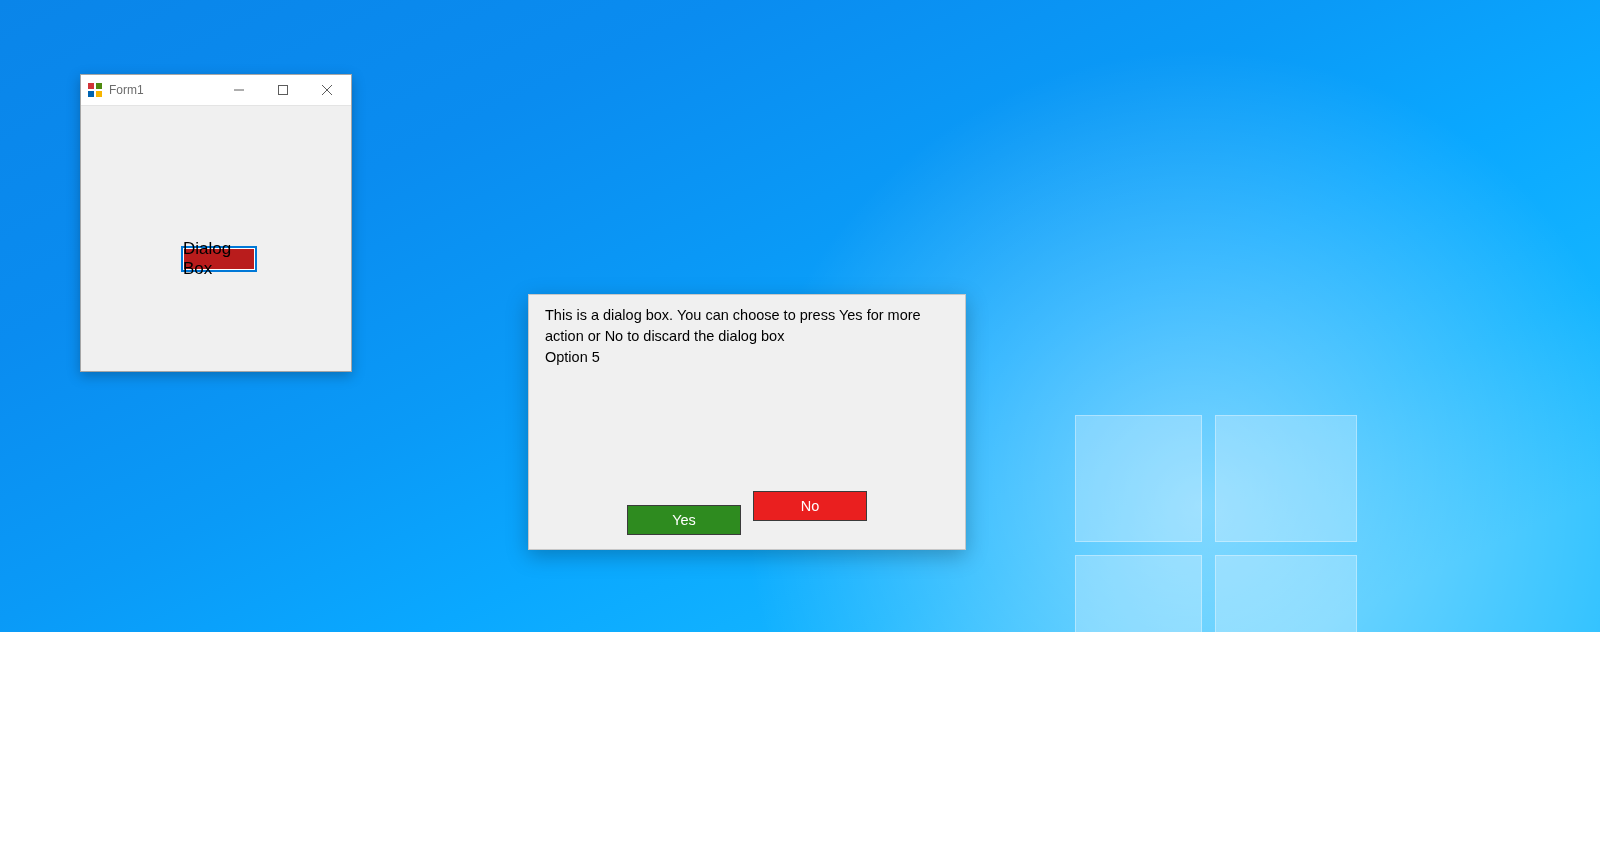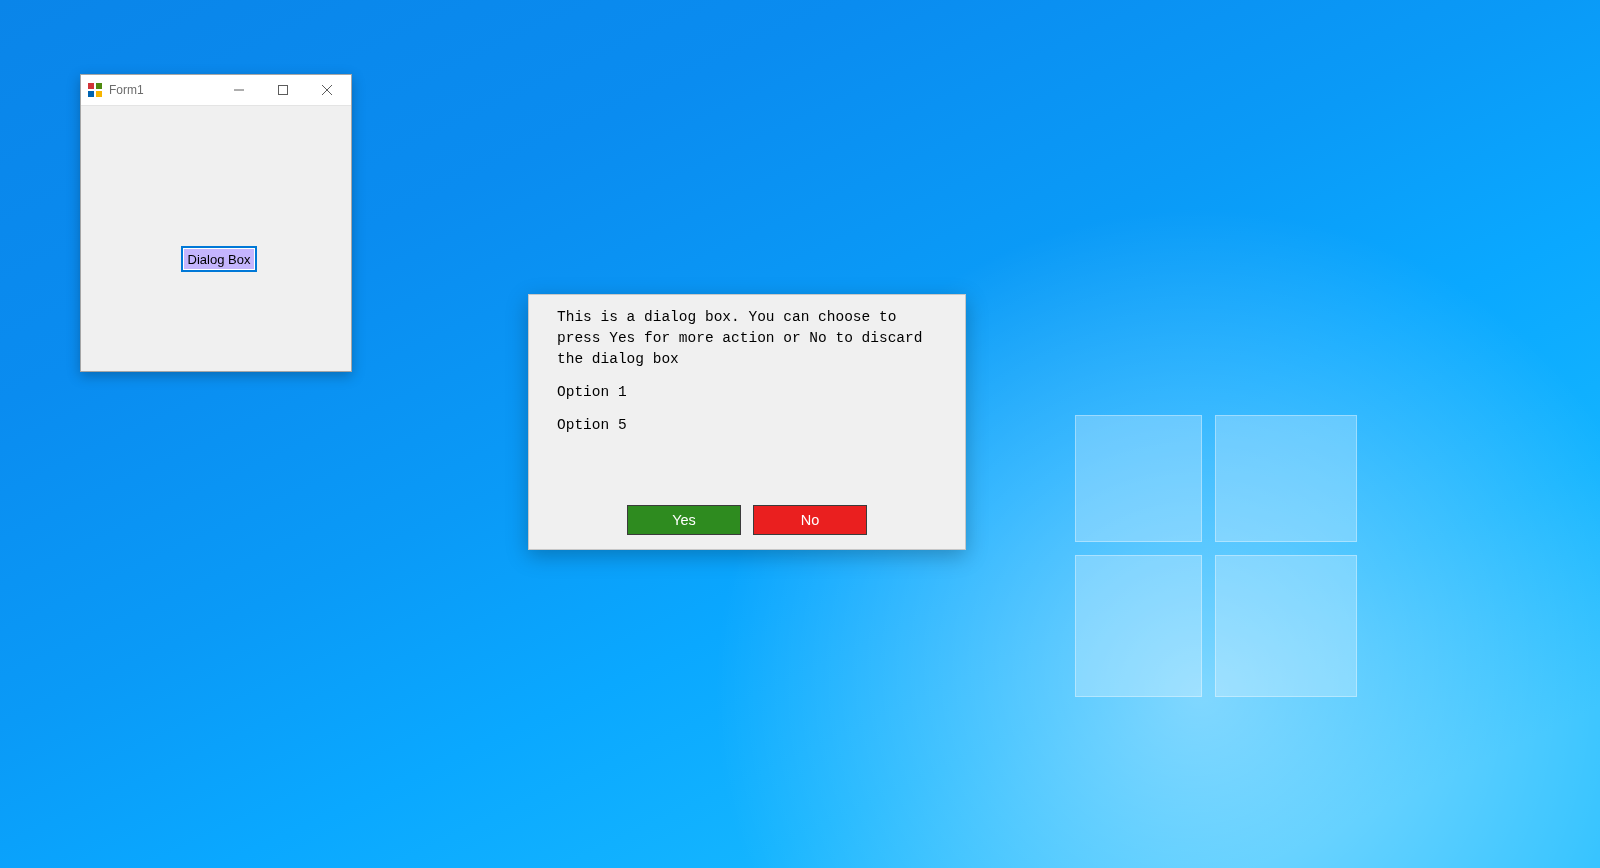--- a/index.html
+++ b/index.html
@@ -1,43 +1,43 @@
 <!DOCTYPE html>
 <html><head>
 <meta charset="utf-8">
 <style>
 html,body{margin:0;padding:0;width:1600px;height:868px;overflow:hidden;font-family:"Segoe UI",Tahoma,sans-serif;}
-.desktop{position:relative;width:1600px;height:868px;background:
+.desktop{position:relative;width:1600px;height:632px;background:
  radial-gradient(circle at 75% 80%, rgba(255,255,255,0.45) 0%, rgba(255,255,255,0) 35%),
  linear-gradient(155deg,#0a85e9 0%,#0a8cf0 25%,#0a9af7 45%,#0aa8ff 60%,#13b4ff 75%,#2dc1ff 90%);}
 
 .winlogo{position:absolute;left:1075px;top:415px;width:280px;height:280px;}
 .winlogo .pane{position:absolute;background:rgba(255,255,255,0.25);border:1px solid rgba(255,255,255,0.35);}
 .winlogo .p1{left:0;top:0;width:125px;height:125px;}
 .winlogo .p2{left:140px;top:0;width:140px;height:125px;}
 .winlogo .p3{left:0;top:140px;width:125px;height:140px;}
 .winlogo .p4{left:140px;top:140px;width:140px;height:140px;}
 
 .form1{position:absolute;left:80px;top:74px;width:270px;height:296px;background:#f0f0f0;border:1px solid #a6a6a6;box-shadow:0 4px 12px rgba(0,0,0,0.25);}
 .form1 .titlebar{height:30px;background:#ffffff;display:flex;align-items:center;padding:0 2px 0 6px;border-bottom:1px solid #e4e4e4;}
 .form1 .appicon{width:16px;height:16px;margin-right:6px;display:inline-block;}
 .form1 .appicon svg{display:block;}
 .form1 .title{flex:1;font-size:12px;color:#6c6c6c;}
 .form1 .winbtn{width:44px;height:30px;display:flex;align-items:center;justify-content:center;color:#5c5c5c;}
 .form1 .winbtn svg{display:block;}
 .form1 .client{position:relative;width:100%;height:calc(100% - 30px);}
-.dlgbtn{position:absolute;left:100px;top:140px;width:72px;height:22px;background:#c4b5fd;border:2px solid #0078d7;font-size:13px;color:#000;display:flex;align-items:center;justify-content:center;box-shadow:inset 0 0 0 1px #ffffff;}
+.dlgbtn{position:absolute;left:100px;top:140px;width:72px;height:22px;background:#b91c1c;border:2px solid #0078d7;font-size:17px;color:#000;display:flex;align-items:center;justify-content:center;box-shadow:inset 0 0 0 1px #ffffff;}
 
 .dialog{position:absolute;left:528px;top:294px;width:436px;height:254px;background:#f0f0f0;border:1px solid #c7c7c7;box-shadow:0 6px 20px rgba(0,0,0,0.25);}
 .dialog .dtitle{text-align:center;font-size:21px;color:#000;margin-top:12px;font-weight:400;}
 .dialog .dbody{margin:10px 16px 0 16px;font-size:14.5px;color:#000;line-height:1.45;}
-.dialog .dbody div{margin:12px;font-family:Liberation Mono, monospace;}
+.dialog .dbody div{margin:0;}
 .dialog .btnrow{position:absolute;bottom:14px;left:0;width:100%;display:flex;justify-content:center;gap:12px;}
 .dialog .btn{width:112px;height:28px;border:1px solid #3b3b3b;color:#fff;font-size:14.5px;display:flex;align-items:center;justify-content:center;}
-.dialog .btn.yes{background:#2e8b1f;}
+.dialog .btn.yes{background:#2e8b1f;margin-top:14px;}
 .dialog .btn.no{background:#ea1f1f;text-align:center;}
 </style>
 </head>
 <body>
 
 <div class="desktop">
 
   <div class="winlogo">
     <div class="pane p1"></div>
       <div class="pane p2"></div>
@@ -74,21 +74,20 @@
       </div>
     </div>
     <div class="client">
       <div class="dlgbtn">Dialog Box</div>
     </div>
   </div>
 
   <div class="dialog">
     <div class="dbody">
       <div>This is a dialog box. You can choose to press Yes for more action or No to discard the dialog box</div>
-      <div>Option 1</div>
       <div>Option 5</div>
     </div>
     <div class="btnrow">
       <div class="btn yes">Yes</div>
       <div class="btn no">No</div>
     </div>
   </div>
 
 </div>
 

